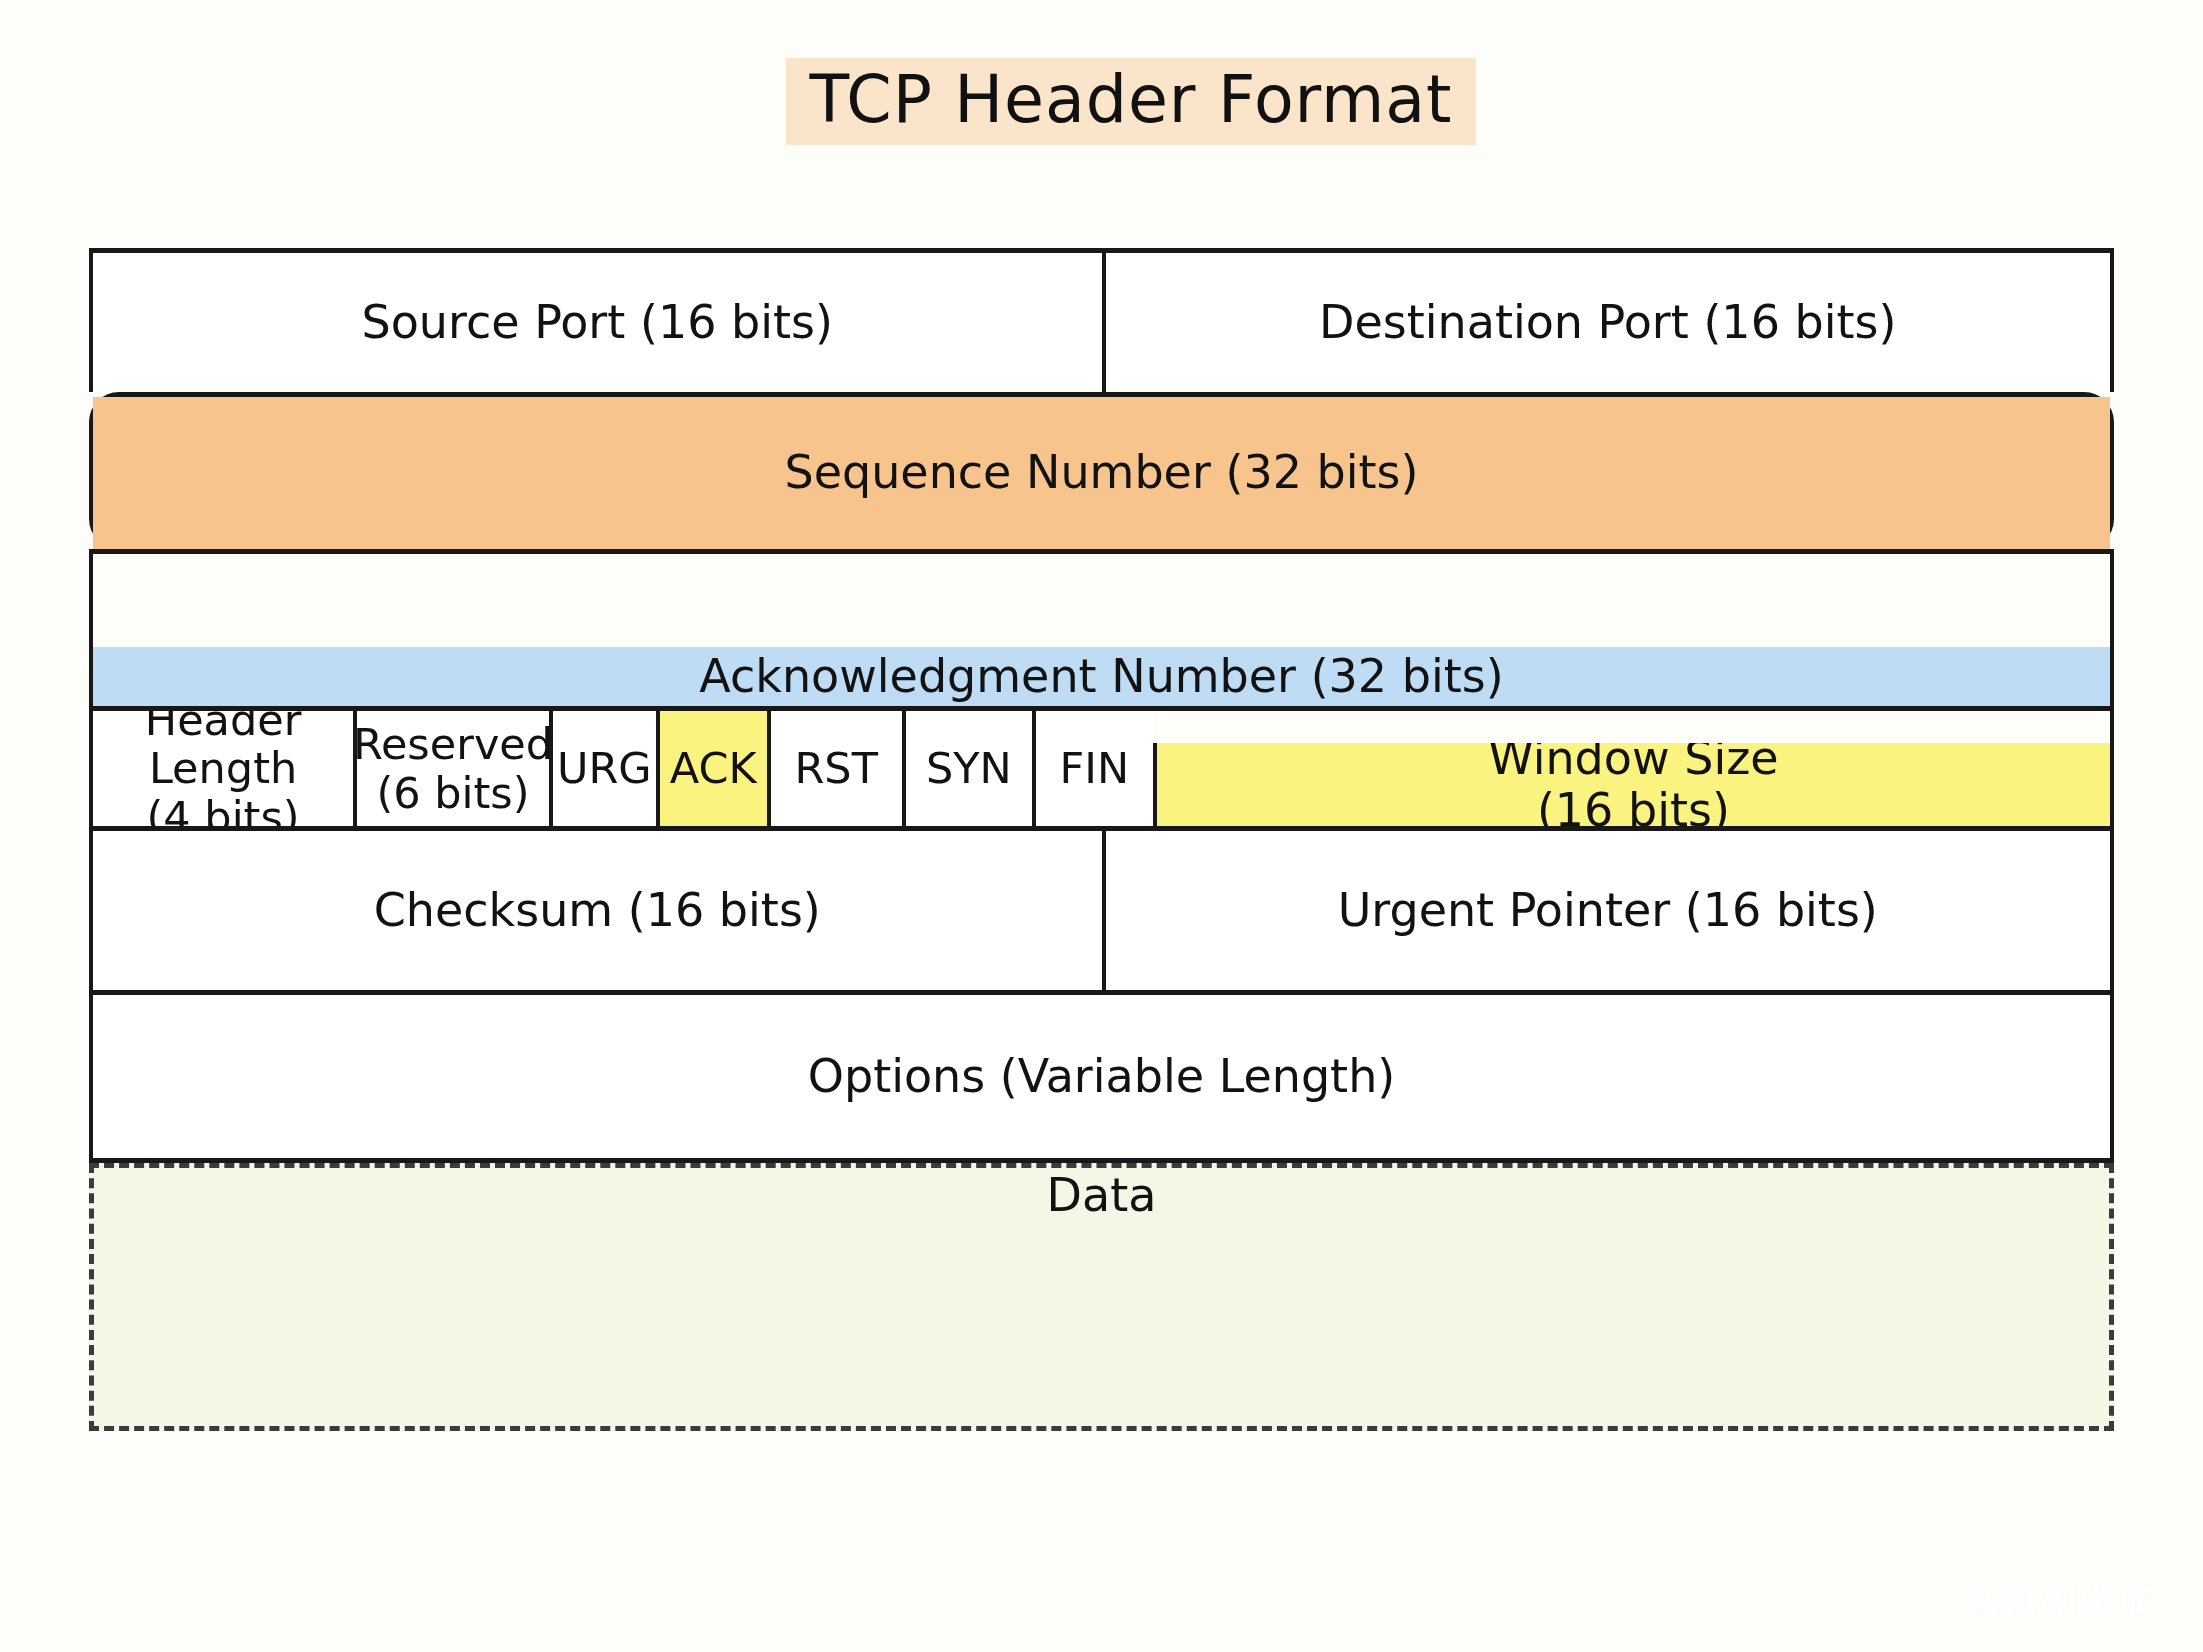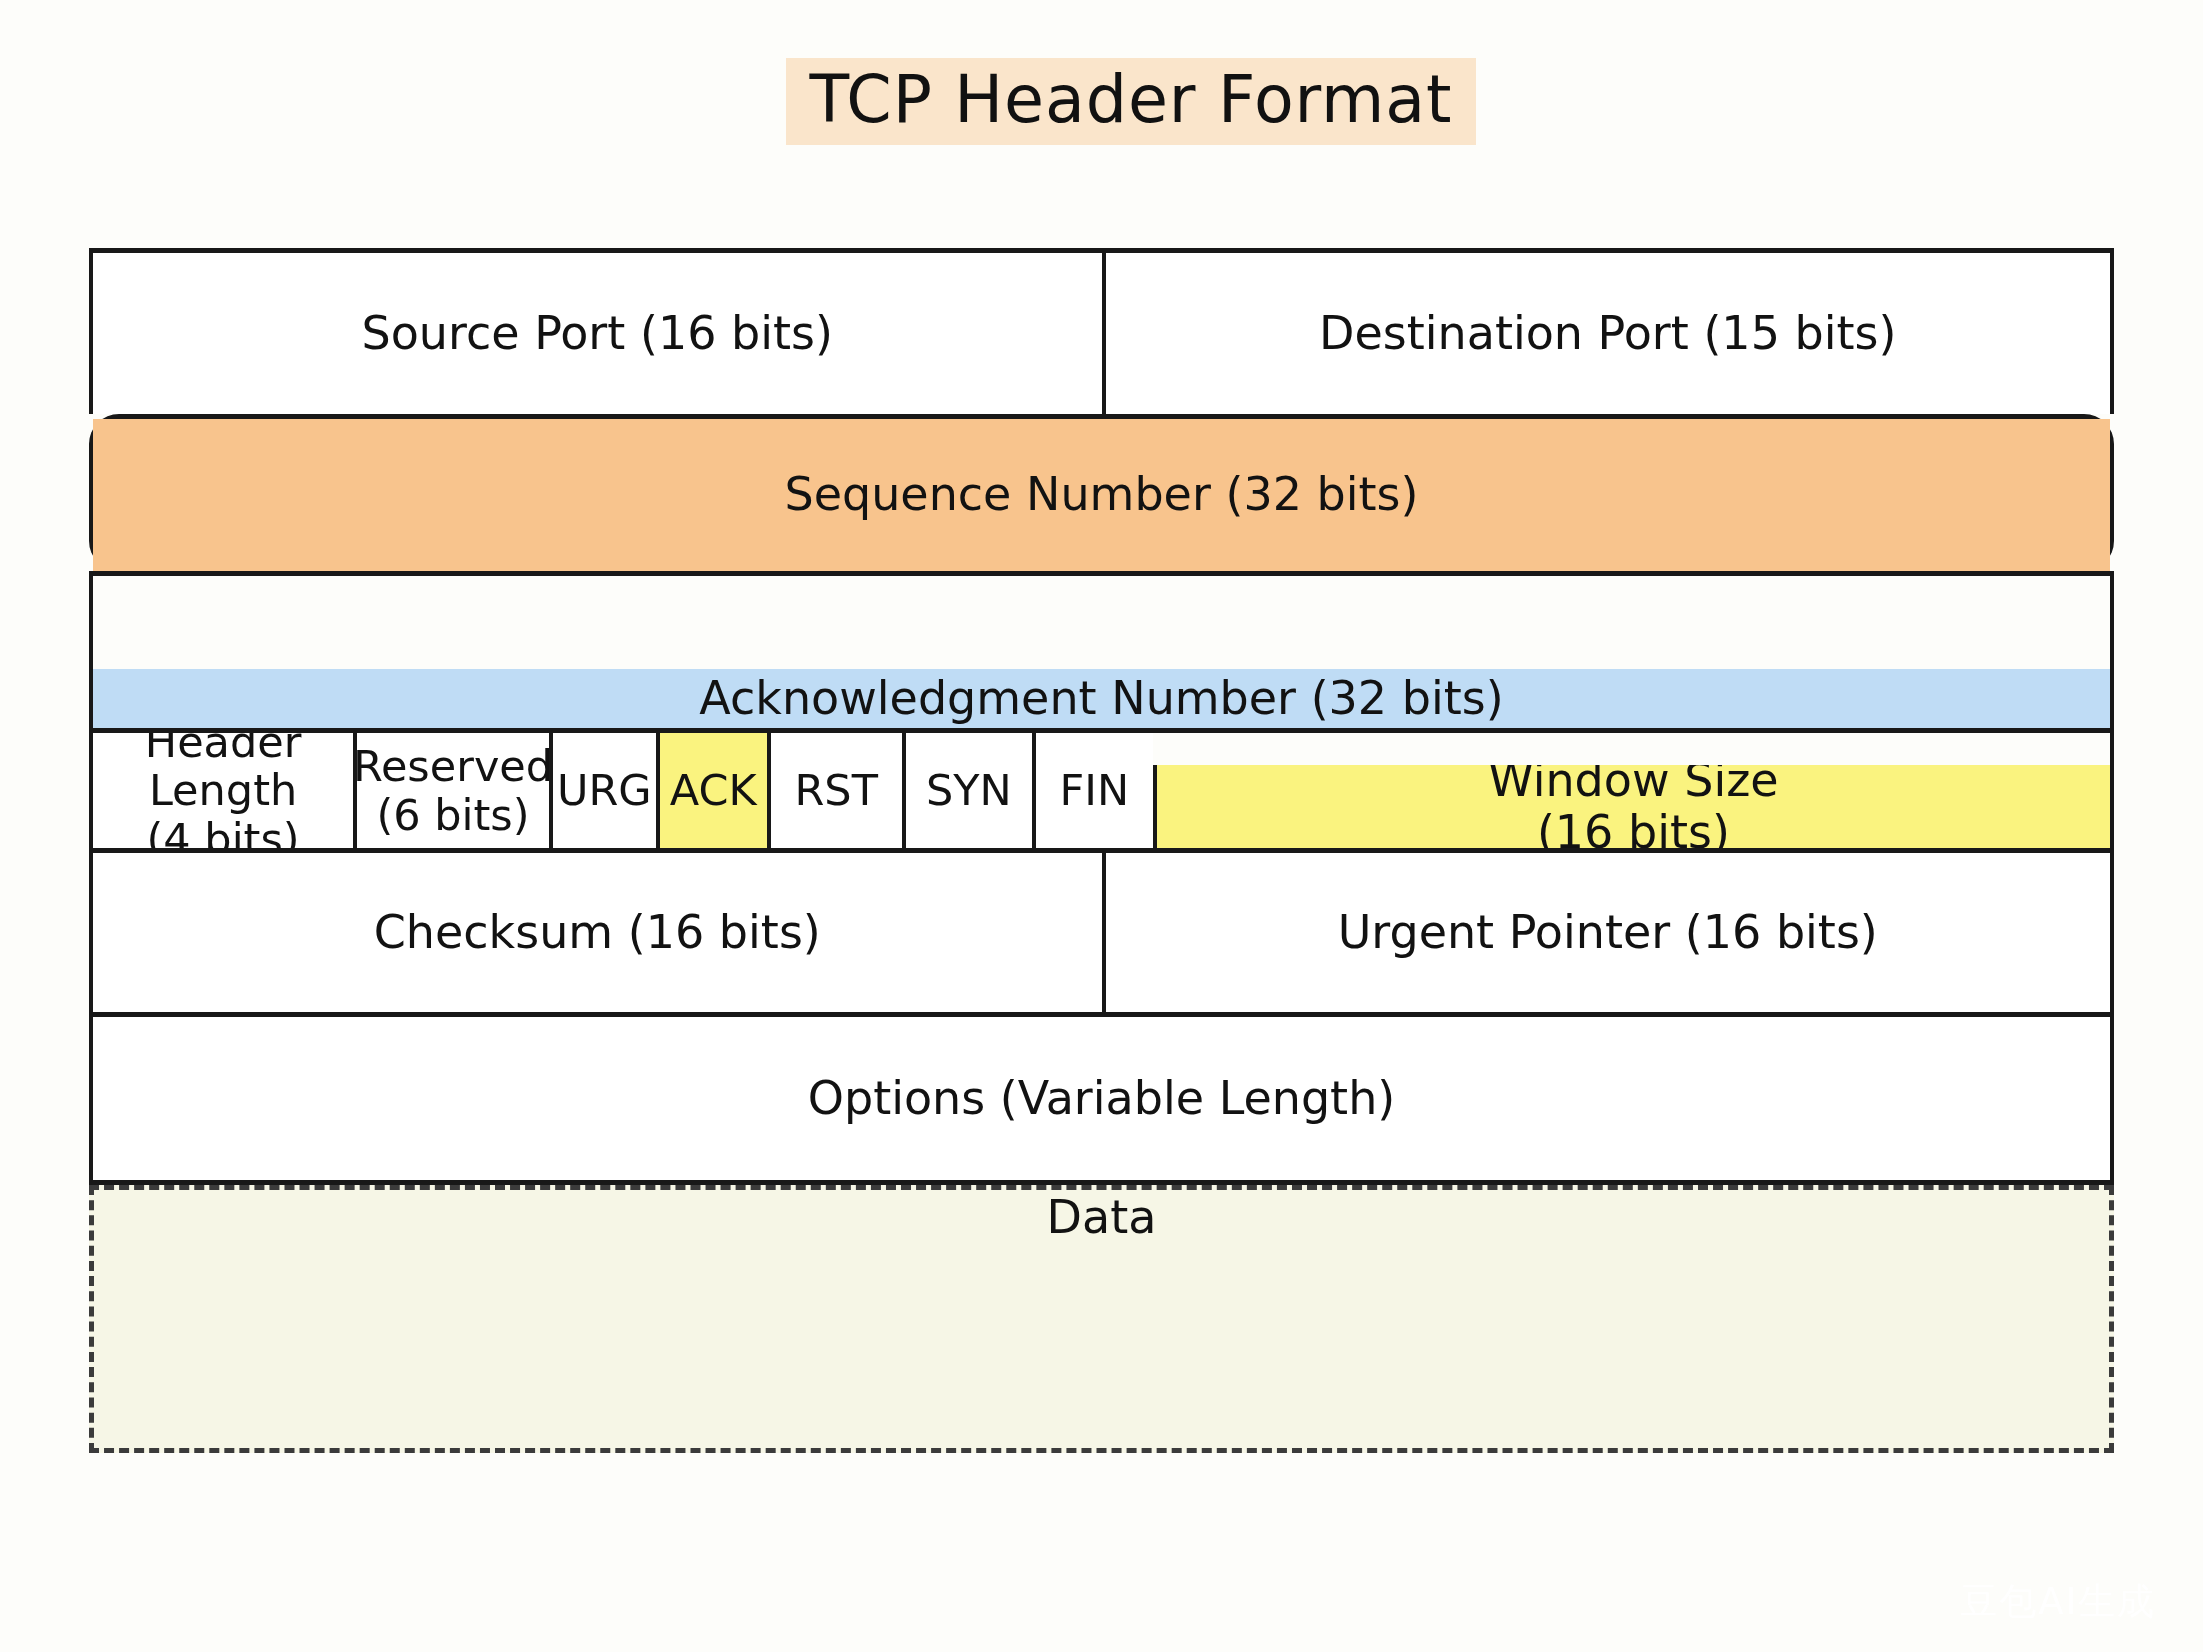--- a/index.html
+++ b/index.html
@@ -71,21 +71,21 @@
     padding: 3.7px 5.6px;
     border-left: 4.7px solid #181818;
     overflow: hidden;
   }
   .cell:first-child { border-left: none; }
 
   .cell.small { font-size: 43px; }
   .cell.two-line { flex-direction: column; }
 
   
-  .h-port   { height: 166px; }
+  .h-port   { height: 144px; }
   .h-seq    { height: 157px; border-radius: 30px; }
   .h-ack    { height: 157px; align-items: flex-end; }
   .h-flags  { height: 120px; }
   .h-sum    { height: 164px; }
   .h-opt    { height: 173px; }
   .h-data   { height: 268px; }
 
   
   .fill-white  { background: #ffffff; }
   .fill-orange { background: #f8c48d; }
@@ -136,21 +136,21 @@
 <div id="page">
 
   <div id="title-wrap">
     <span id="title">TCP Header Format</span>
   </div>
 
   <div id="diagram">
 
     <div class="row h-port">
       <div class="cell w-half fill-white">Source Port (16 bits)</div>
-      <div class="cell w-half fill-white">Destination Port (15 bits)</div>
+      <div class="cell w-half fill-white">Destination Port (16 bits)</div>
     </div>
 
     <div class="row h-seq">
       <div class="cell w-full fill-orange">Sequence Number (32 bits)</div>
     </div>
 
     <div class="row h-ack">
       <div class="cell w-full fill-blue">Acknowledgment Number (32 bits)</div>
     </div>
 

